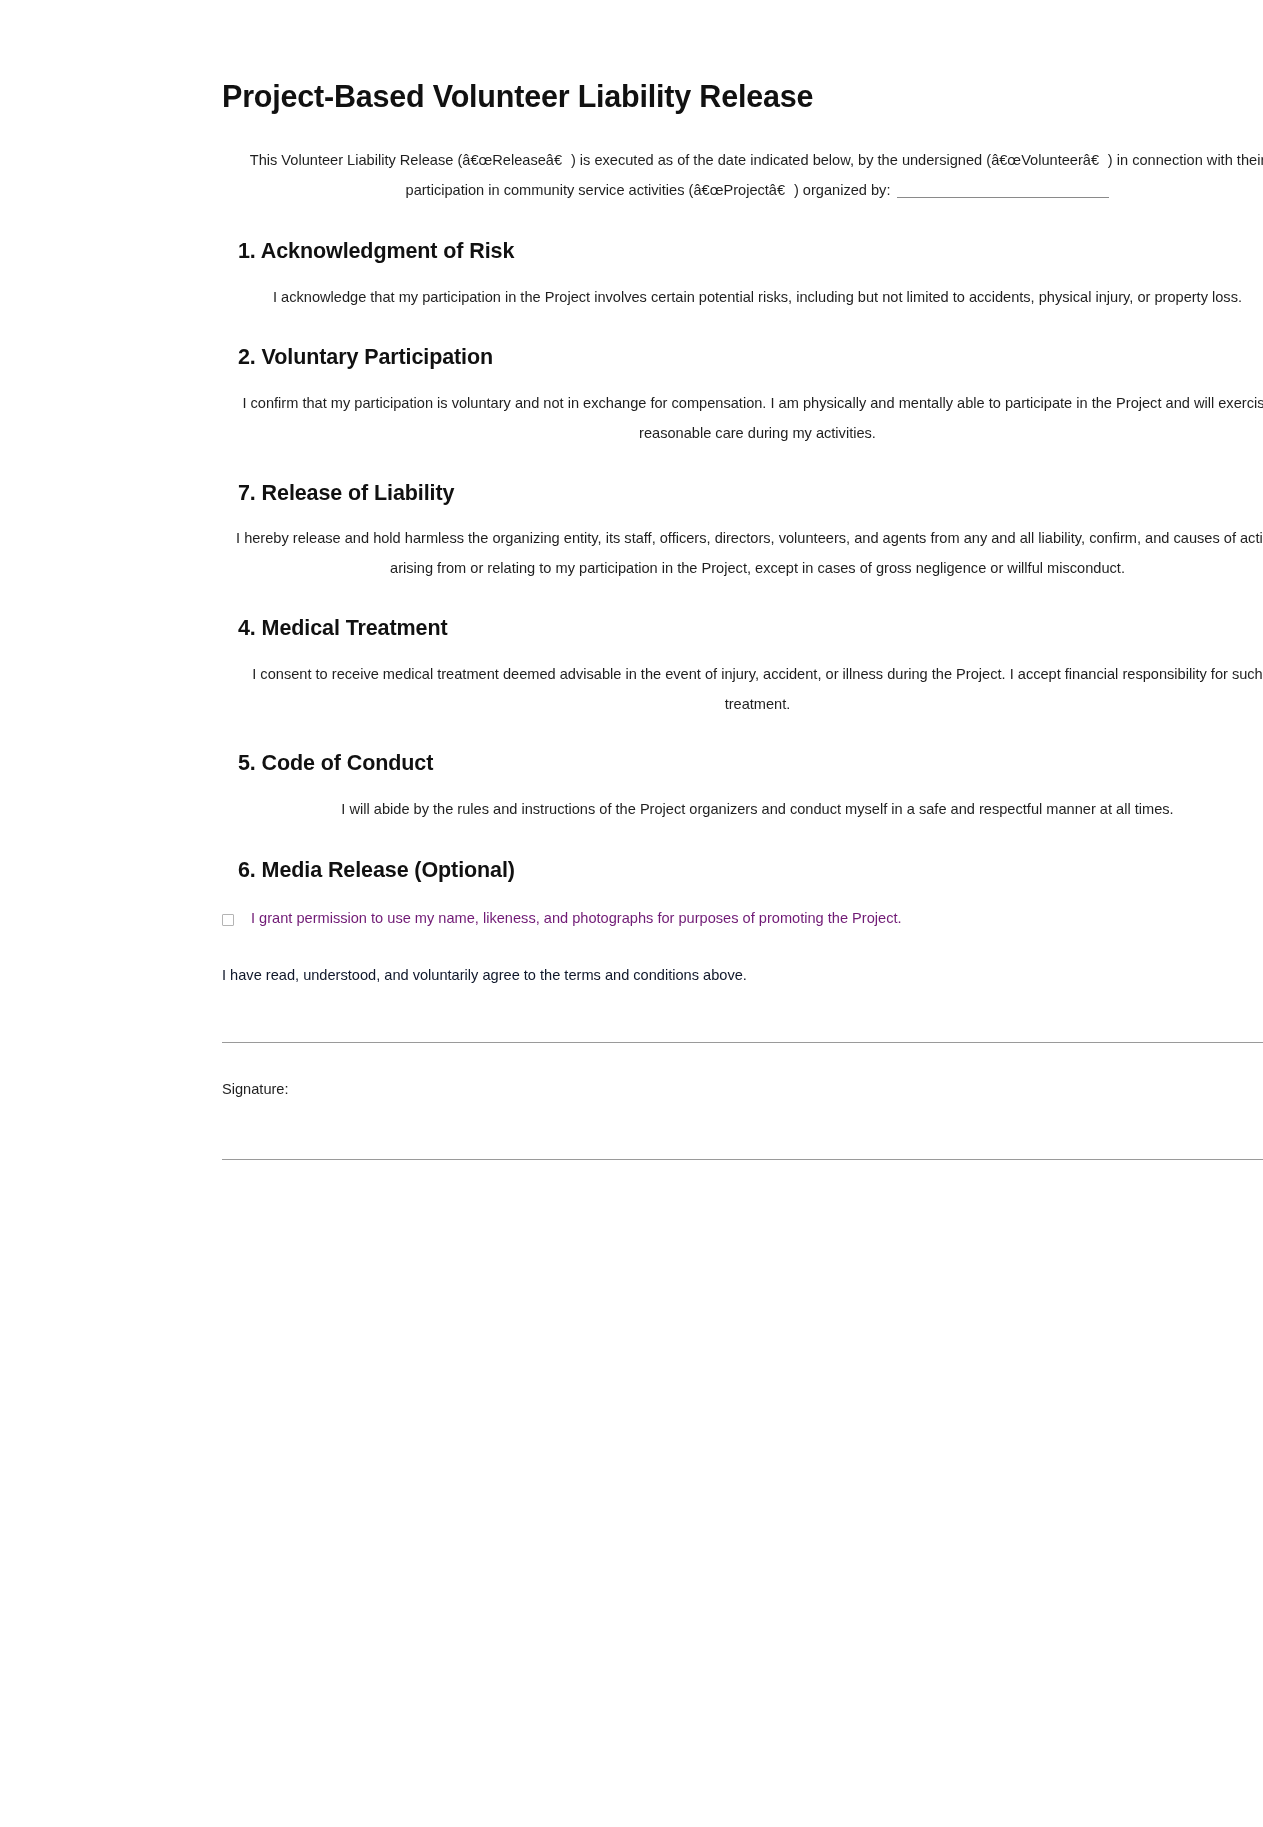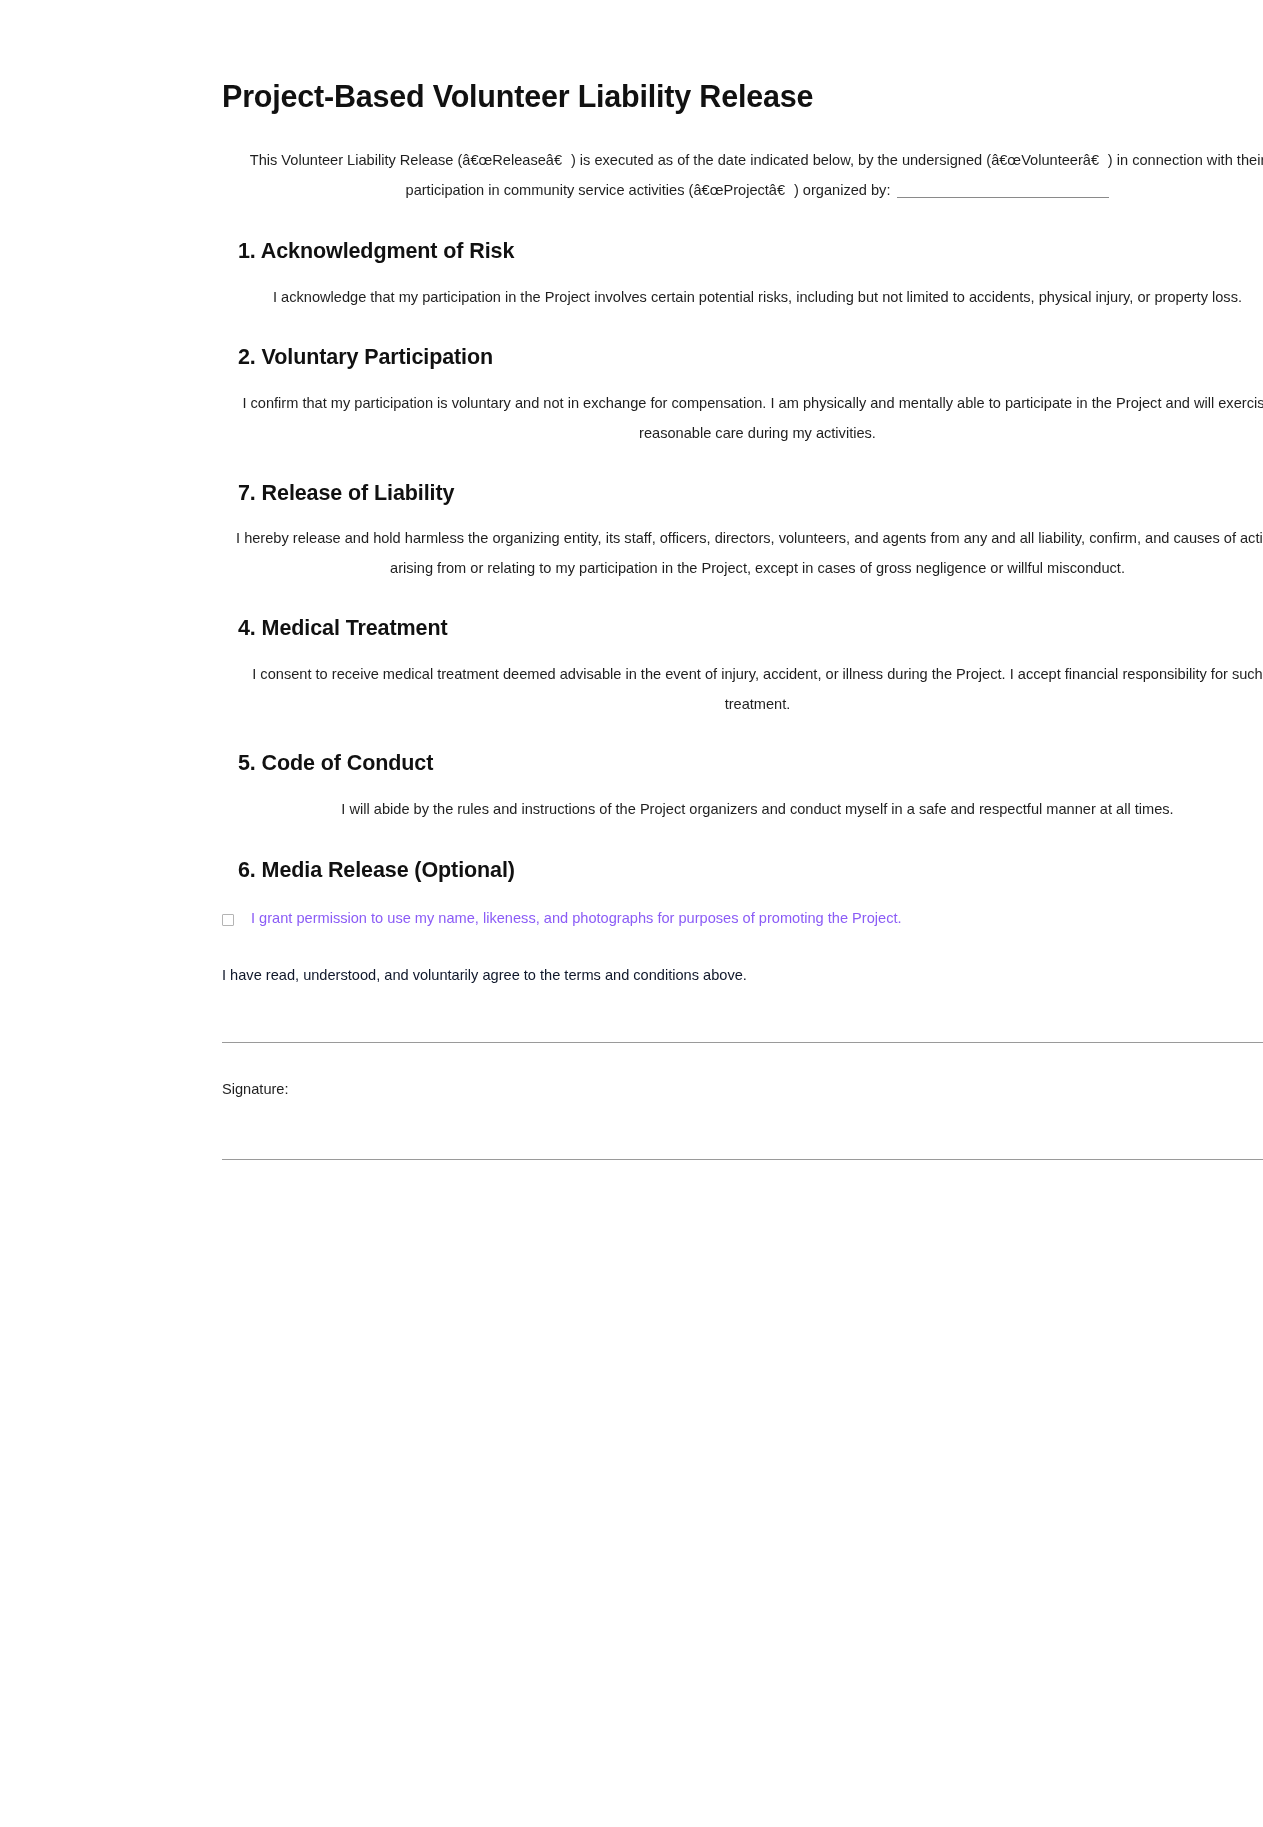--- a/index.html
+++ b/index.html
@@ -106,21 +106,21 @@
     background: #ffffff;
     border-radius: 1px;
     margin-top: 7px;
     margin-right: 0;
     box-sizing: border-box;
   }
 
   .checkbox-label {
     font-size: 14.6px;
     line-height: 1.55;
-    color: #8b5cf6;
+    color: #701a75;
     margin-left: 17px;
   }
 
   
   .agree-line {
     font-size: 14.6px;
     line-height: 1.6;
     color: #0f172a;
     margin-top: 34px;
   }

